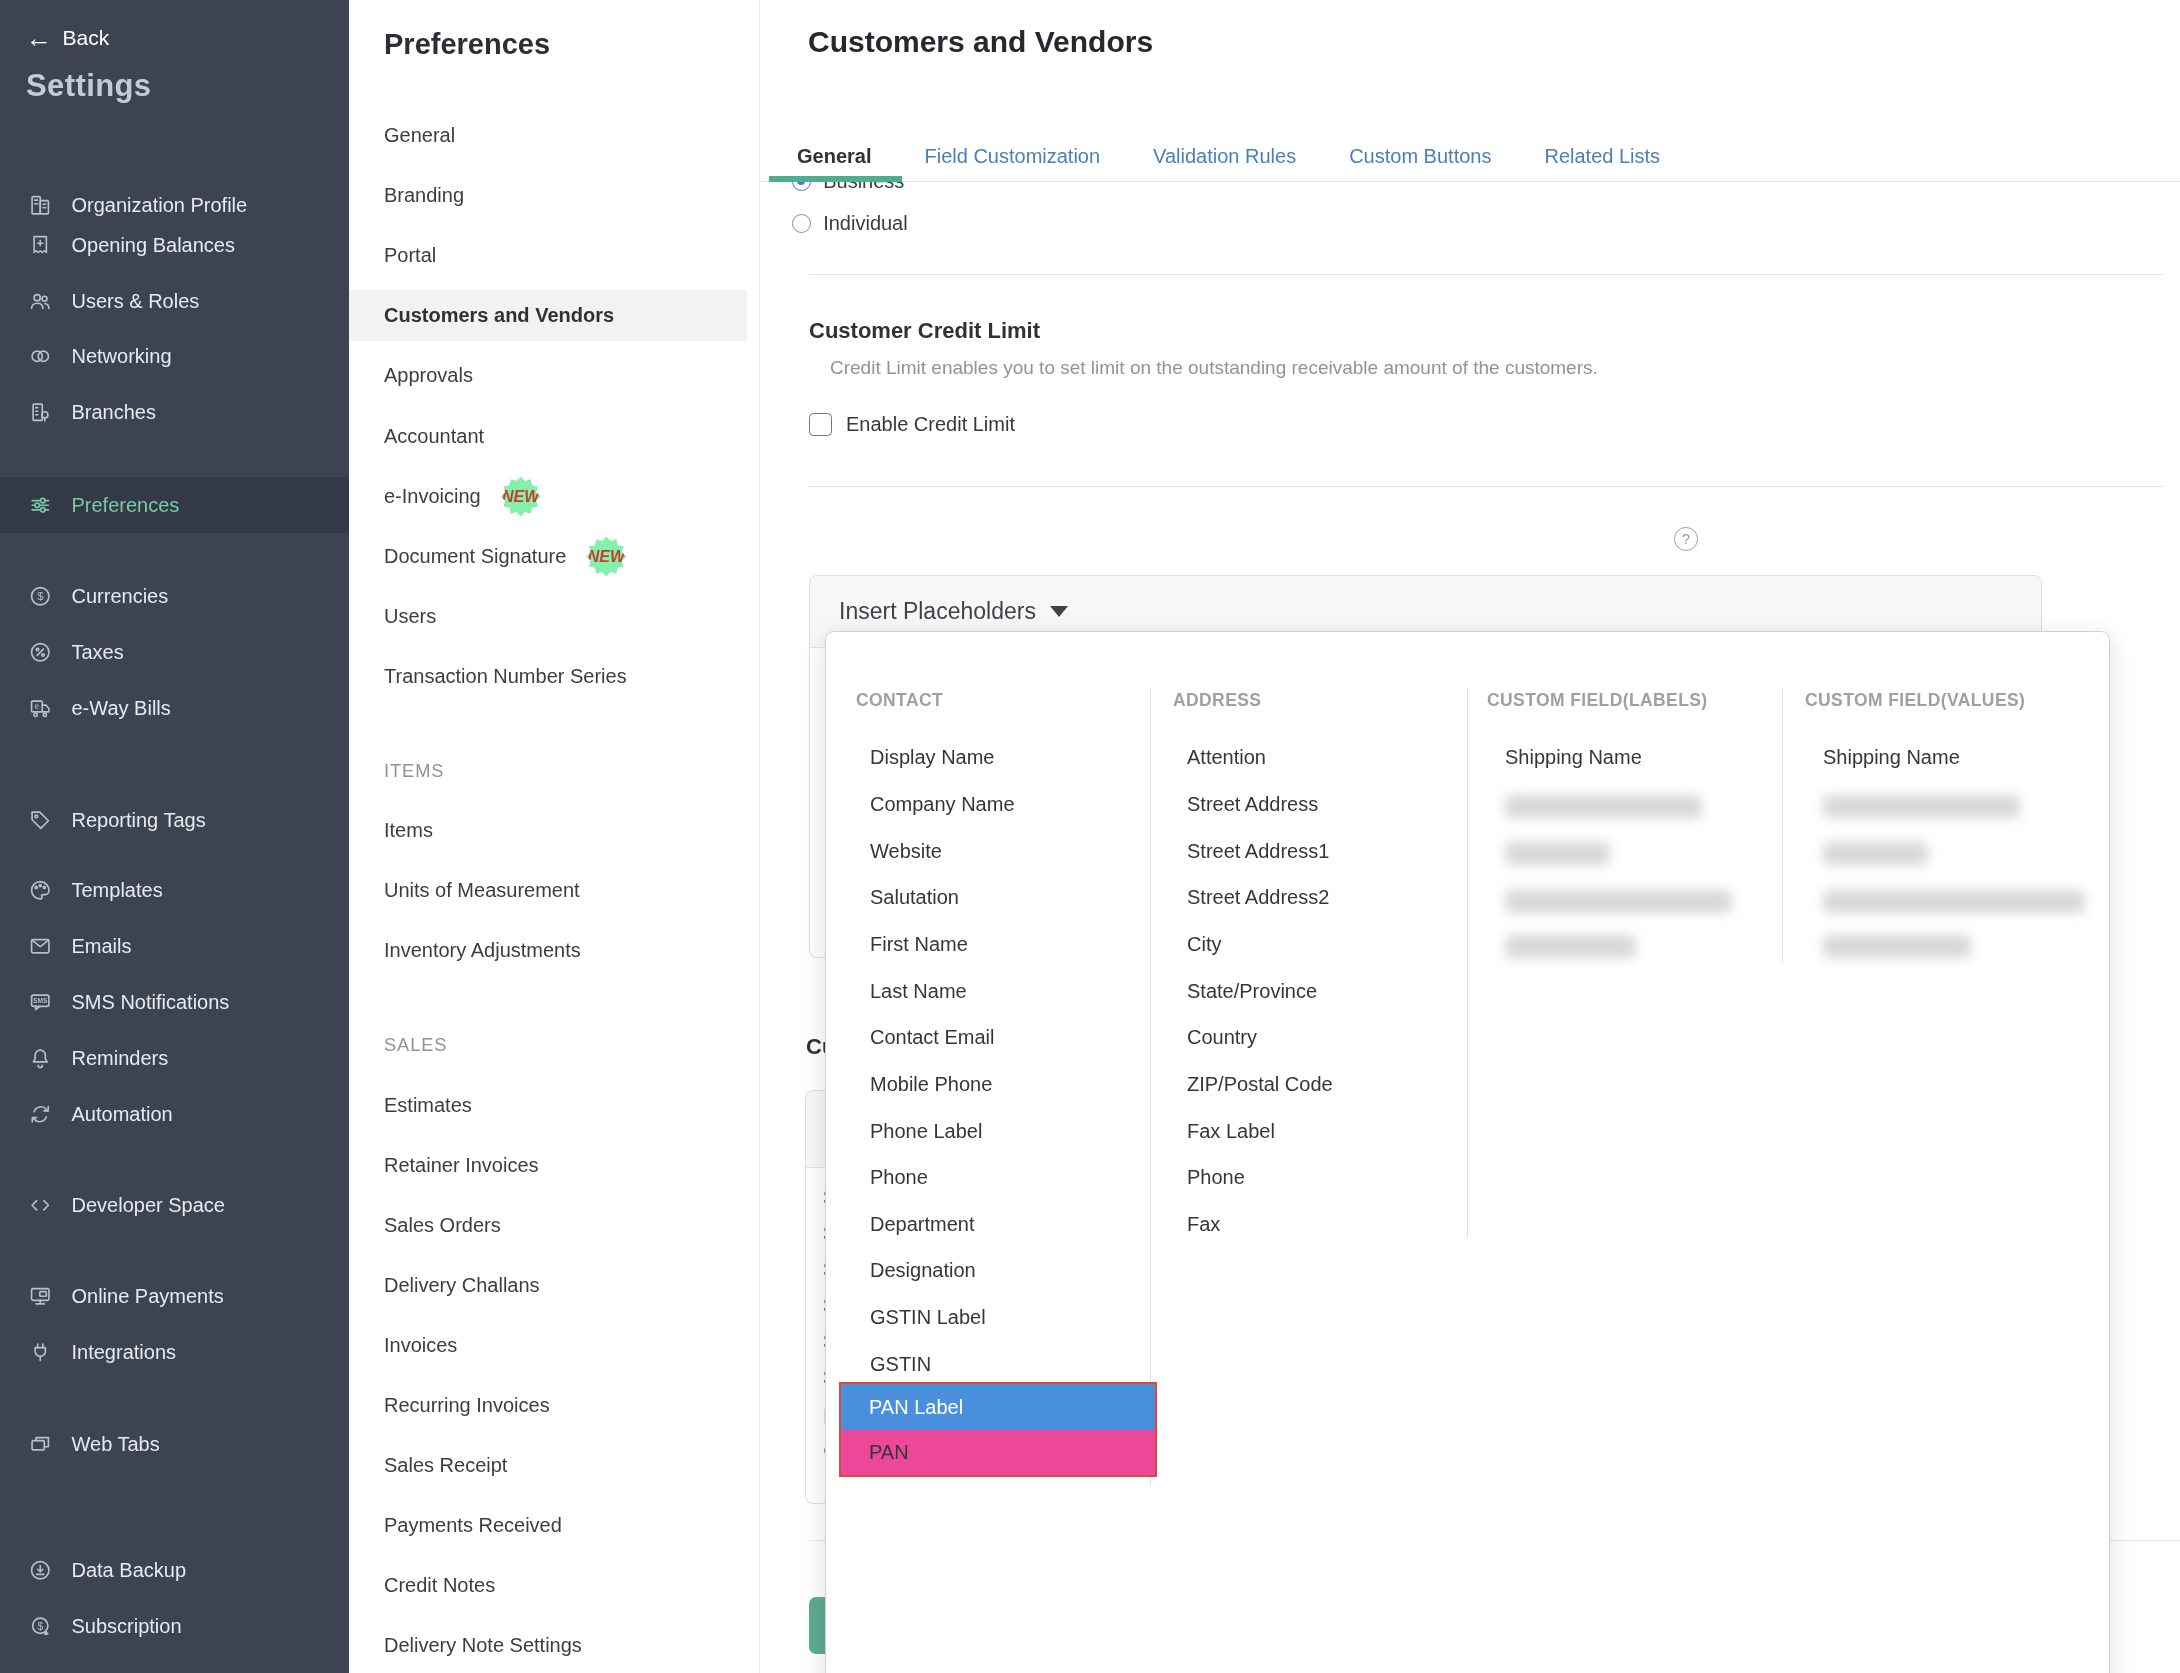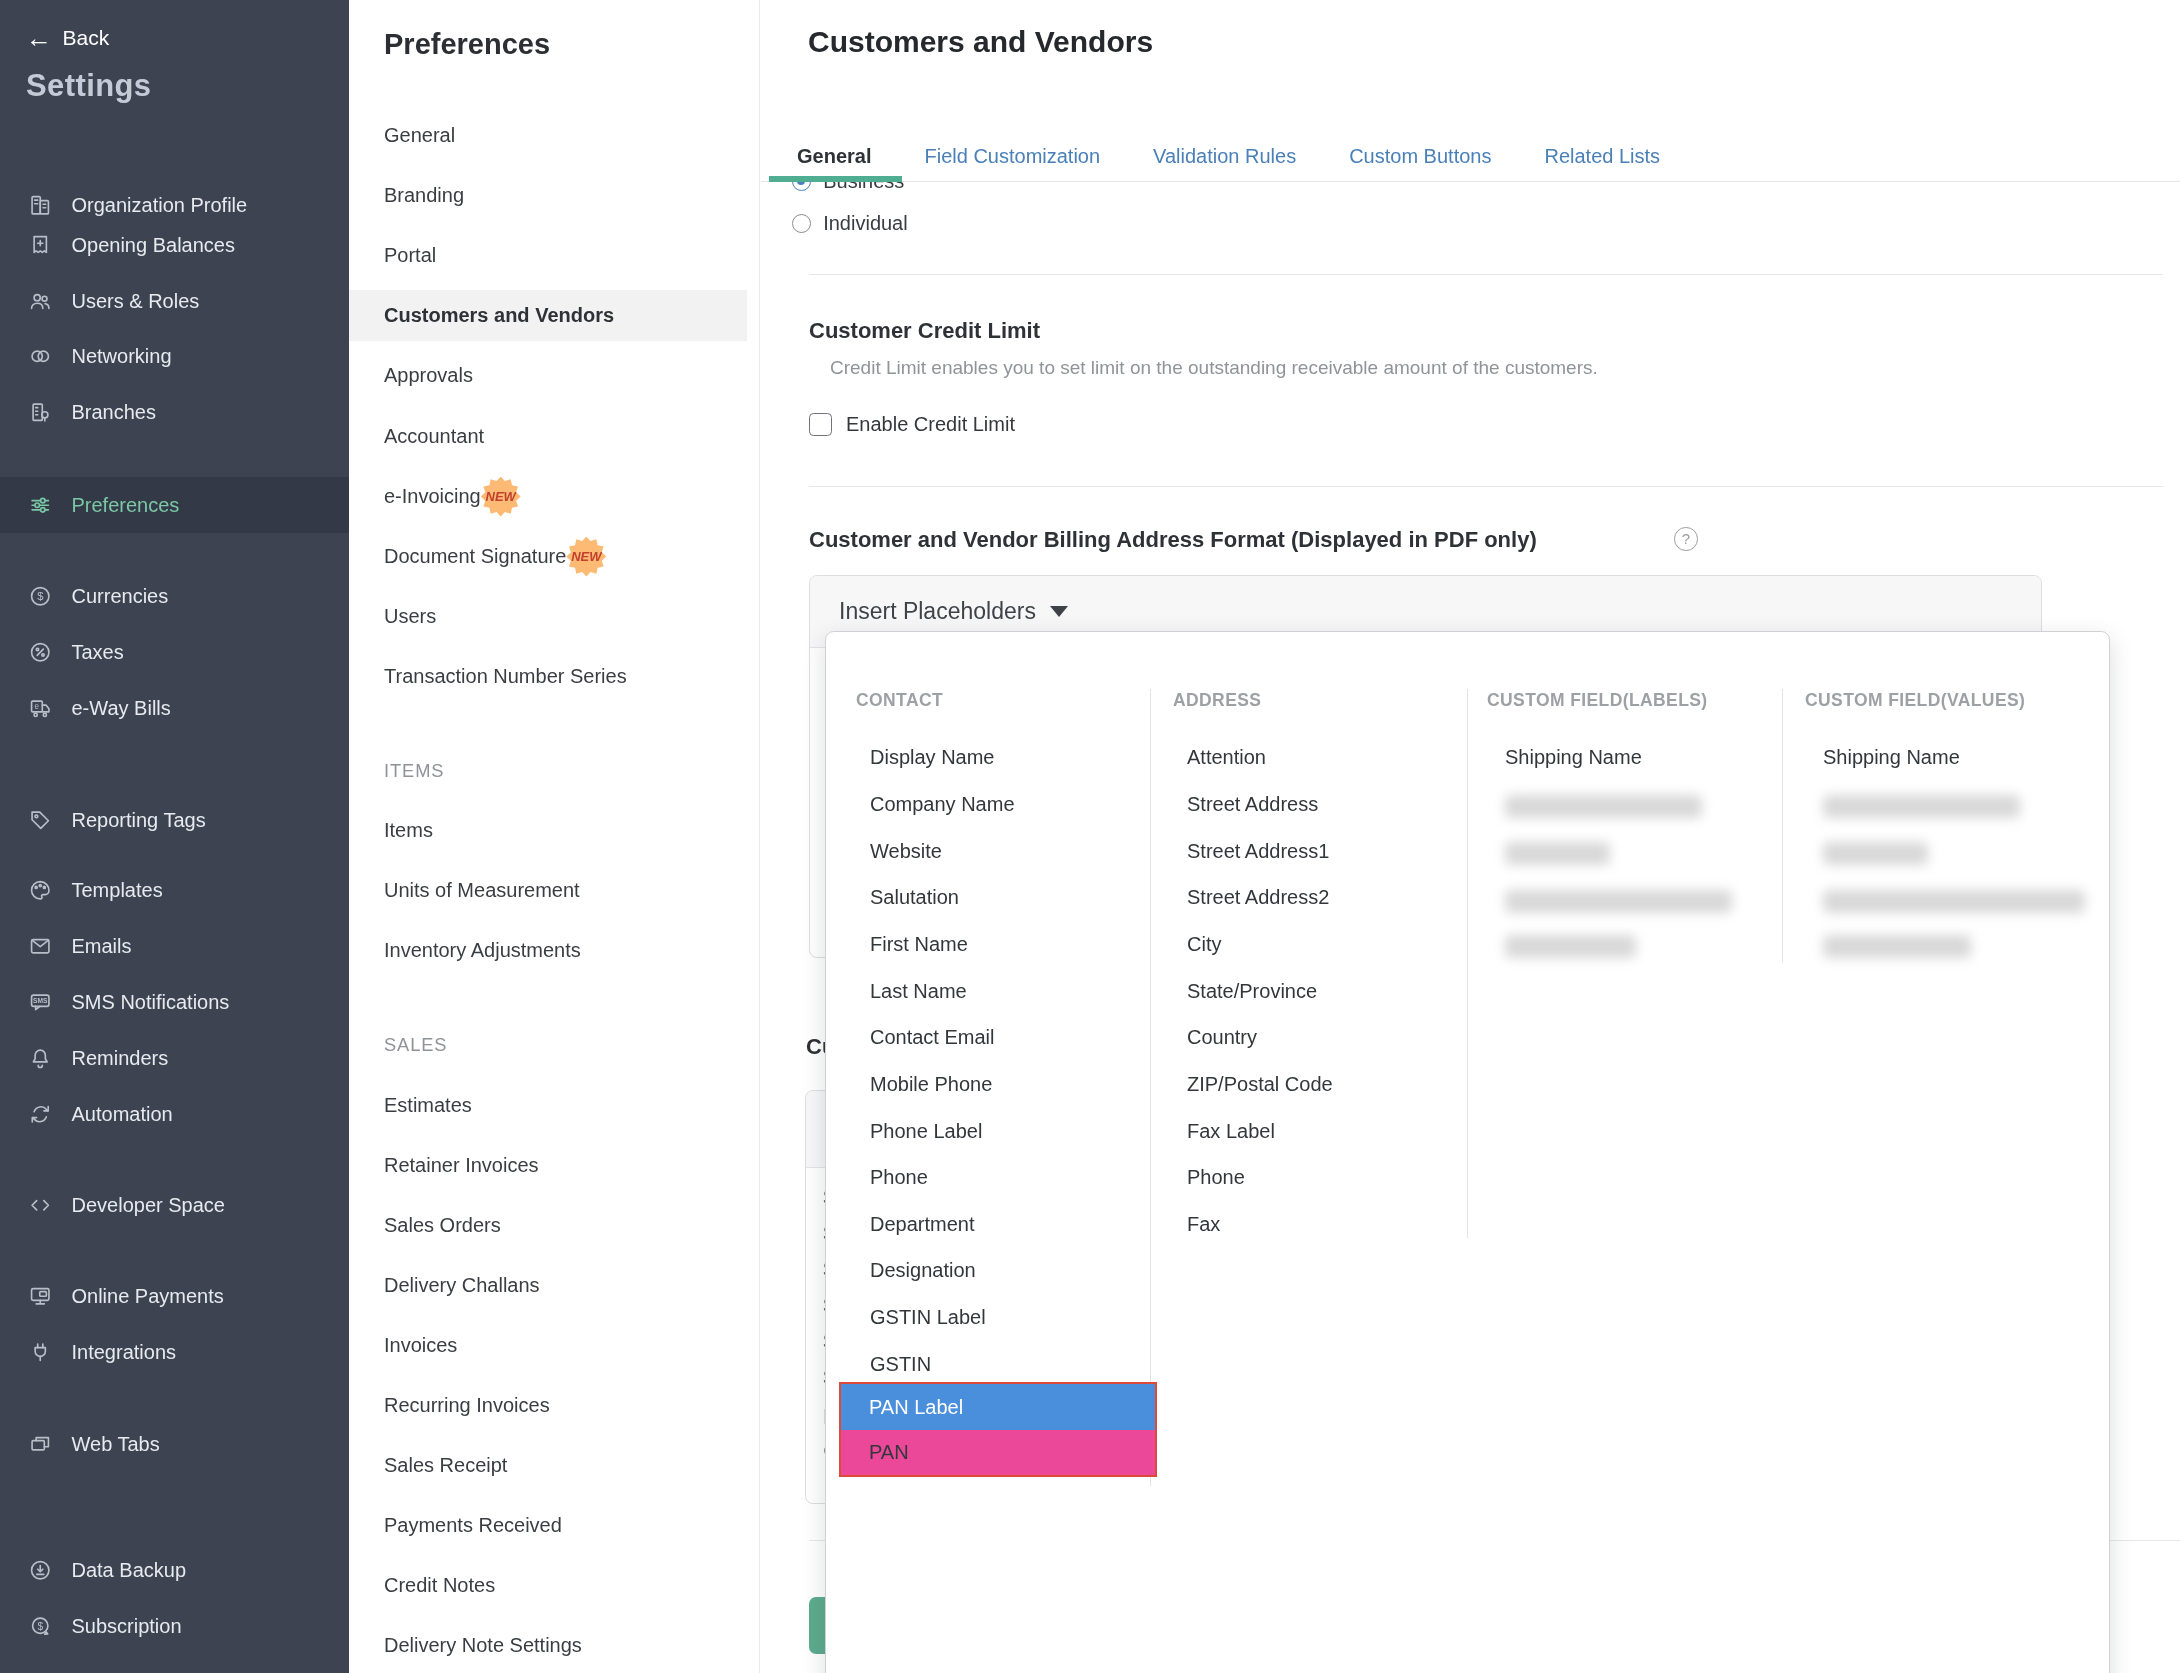--- a/index.html
+++ b/index.html
@@ -18,22 +18,22 @@
   .side-item.active{background:#343947;color:#79c8a6;}
   .side-item.active .side-icon{color:#79c8a6;}
 
   
   .panel{position:absolute;left:349px;top:0;width:411px;height:1673px;background:#fff;border-right:0.9px solid #e7e8ea;}
   .panel-title{position:absolute;left:35px;top:28px;font-size:29px;font-weight:600;color:#2b2e33;}
   .panel-item{position:absolute;left:0;width:398px;height:51px;display:flex;align-items:center;padding-left:35px;
               font-size:20px;color:#3a3d42;cursor:pointer;white-space:nowrap;}
   .panel-item.header{font-size:18.3px;color:#8f9296;letter-spacing:0.9px;cursor:default;}
   .panel-item.active{background:#f2f2f3;font-weight:600;color:#2e3135;}
-  .badge-new{display:inline-flex;align-items:center;justify-content:center;width:40px;height:40px;margin-left:0;
-    background:#fdba74;color:#c2402e;font-size:13px;font-style:italic;font-weight:bold;flex:0 0 40px;
+  .badge-new{display:inline-flex;align-items:center;justify-content:center;width:40px;height:40px;margin-left:20px;
+    background:#86efac;color:#c2402e;font-size:16px;font-style:italic;font-weight:bold;flex:0 0 40px;
     clip-path:polygon(100% 50%,88.6% 60.4%,93.3% 75%,78.3% 78.3%,75% 93.3%,60.4% 88.6%,50% 100%,39.6% 88.6%,25% 93.3%,21.7% 78.3%,6.7% 75%,11.4% 60.4%,0% 50%,11.4% 39.6%,6.7% 25%,21.7% 21.7%,25% 6.7%,39.6% 11.4%,50% 0%,60.4% 11.4%,75% 6.7%,78.3% 21.7%,93.3% 25%,88.6% 39.6%);}
   .panel-scroll{position:absolute;left:746px;top:77px;width:12.2px;height:1597px;background:#f3f3f4;}
   .panel-thumb{position:absolute;left:1.7px;top:3.5px;width:8.7px;height:376px;background:#dcdcde;border-radius:4.4px;}
 
   
   .main{position:absolute;left:761px;top:0;width:1419px;height:1673px;background:#fff;}
   .page-title{position:absolute;left:47px;top:24.5px;font-size:30px;font-weight:600;color:#25282c;}
   .tabbar{position:absolute;left:0;top:131px;width:1419px;height:51px;z-index:60;background:#fff;border-bottom:0.9px solid #e4e5e7;}
   .tabs{display:flex;gap:53px;margin-left:36px;align-items:center;height:100%;}
   .tab{font-size:20px;color:#4a80b8;cursor:pointer;white-space:nowrap;}
@@ -413,21 +413,20 @@
 
       <div class="section-heading" style="top:136px;">Customer Credit Limit</div>
       <div class="section-desc" style="top:175px;margin-left:21px;">Credit Limit enables you to set limit on the outstanding receivable amount of the customers.</div>
       <div class="check-row" style="top:231px;">
         <span class="checkbox"></span>
         <span>Enable Credit Limit</span>
       </div>
 
       <div class="divider" style="top:304px;"></div>
 
-      <div class="section-heading" style="top:345px;">Customer and Vendor Billing Address Format (Displayed in PDF only)</div>
       <div class="help-circle" style="left:913px;top:345px;">?</div>
 
       <div class="ph-box" style="left:48px;top:393px;width:1233px;height:383px;">
         <div class="ph-band">
           <div class="ph-band-label">
             <span>Insert Placeholders</span>
             <span class="caret-down"></span>
           </div>
         </div>
         <div class="ph-lines" id="box1-lines">$

